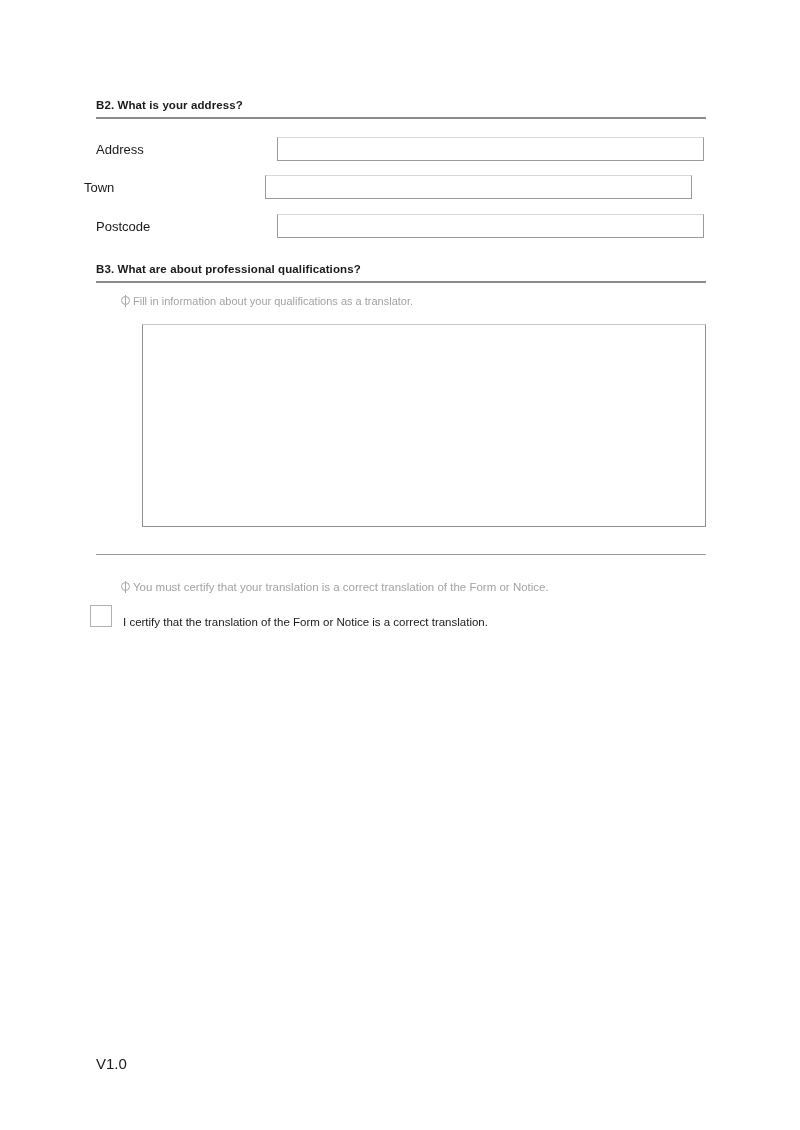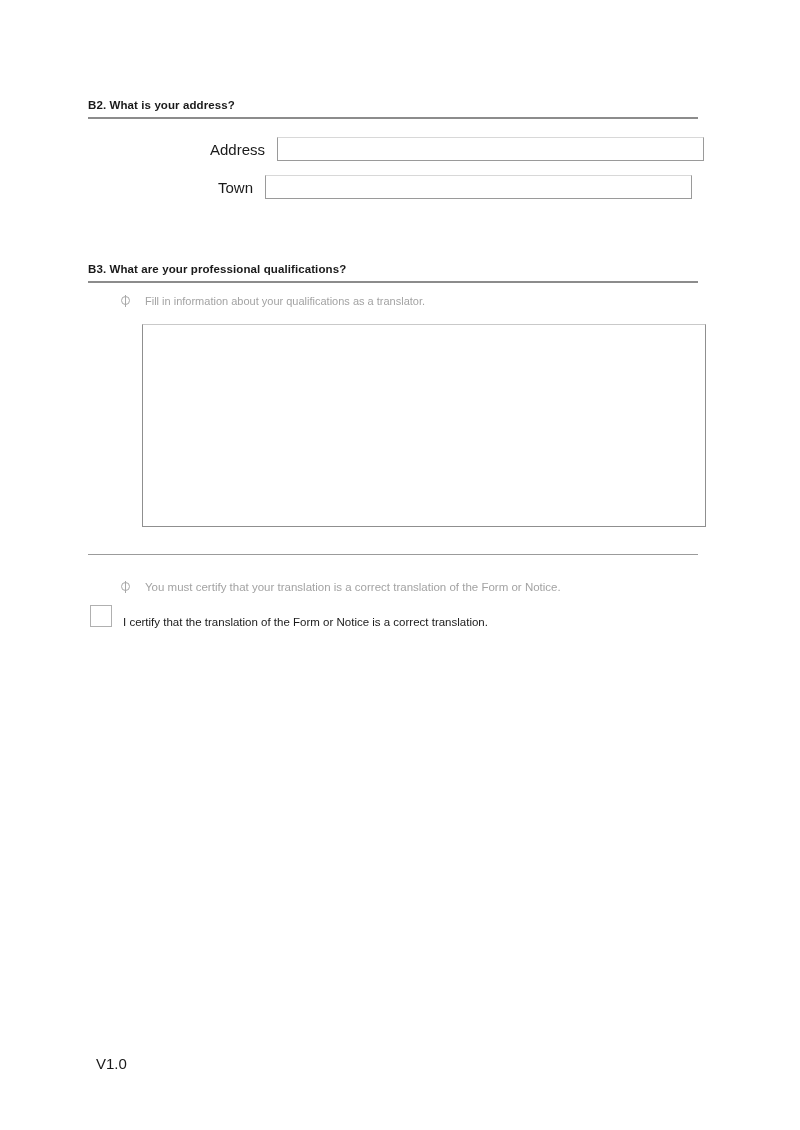--- a/index.html
+++ b/index.html
@@ -12,21 +12,21 @@
     width: 800px;
     height: 1130px;
     background: #ffffff;
     font-family: "Liberation Sans", sans-serif;
     overflow: hidden;
   }
 
   
   .section {
     position: absolute;
-    left: 88px;
+    left: 96px;
     width: 610px;
   }
   .section-heading {
     font-size: 11.5px;
     font-weight: bold;
     color: #1a1a1a;
     letter-spacing: 0.1px;
     line-height: 14px;
     white-space: nowrap;
   }
@@ -45,22 +45,21 @@
   .field-row {
     position: absolute;
     left: 0;
     width: 610px;
     height: 26px;
   }
   .field-label {
     position: absolute;
     left: 0;
     width: 169px;
-    text-align: right;
-    font-size: 15px;
+    font-size: 13px;
     color: #1a1a1a;
     line-height: 26px;
   }
   .field-input {
     position: absolute;
     left: 181px;
     top: 0;
     width: 427px;
     height: 24px;
     box-sizing: border-box;
@@ -105,21 +104,21 @@
   .hint-icon::after {
     content: "";
     position: absolute;
     left: 5px;
     top: 0px;
     width: 1px;
     height: 12px;
     background: #a8a8a8;
   }
   .hint-text {
-    margin-left: 12px;
+    margin-left: 0;
     font-size: 11px;
     line-height: 14px;
     color: #a3a3a3;
     white-space: nowrap;
   }
   .hint-text.larger {
     font-size: 11.5px;
   }
 
   
@@ -184,23 +183,27 @@
   <div class="field-row" style="left:96px; top:137px;">
     <div class="field-label">Address</div>
     <input class="field-input" type="text" value="" style="">
   </div>
 
   <div class="field-row" style="left:84px; top:175px;">
     <div class="field-label">Town</div>
     <input class="field-input" type="text" value="" style="">
   </div>
 
+  <div class="field-row" style="left:96px; top:214px;">
+    <div class="field-label">Postcode</div>
+    <input class="field-input" type="text" value="" style="">
+  </div>
 
   <div class="section" style="top:262px;">
-    <div class="section-heading">B3. What are your professional qualifications?</div>
+    <div class="section-heading">B3. What are about professional qualifications?</div>
     <div class="section-rule"></div>
   </div>
 
   <div class="hint" style="left:120px; top:294px;">
     <span class="hint-icon"></span>
     <span class="hint-text">Fill in information about your qualifications as a translator.</span>
   </div>
 
   <textarea class="big-box" style="left: 142px; top: 324px; width: 564px; height: 203px;" placeholder=""></textarea>
 

